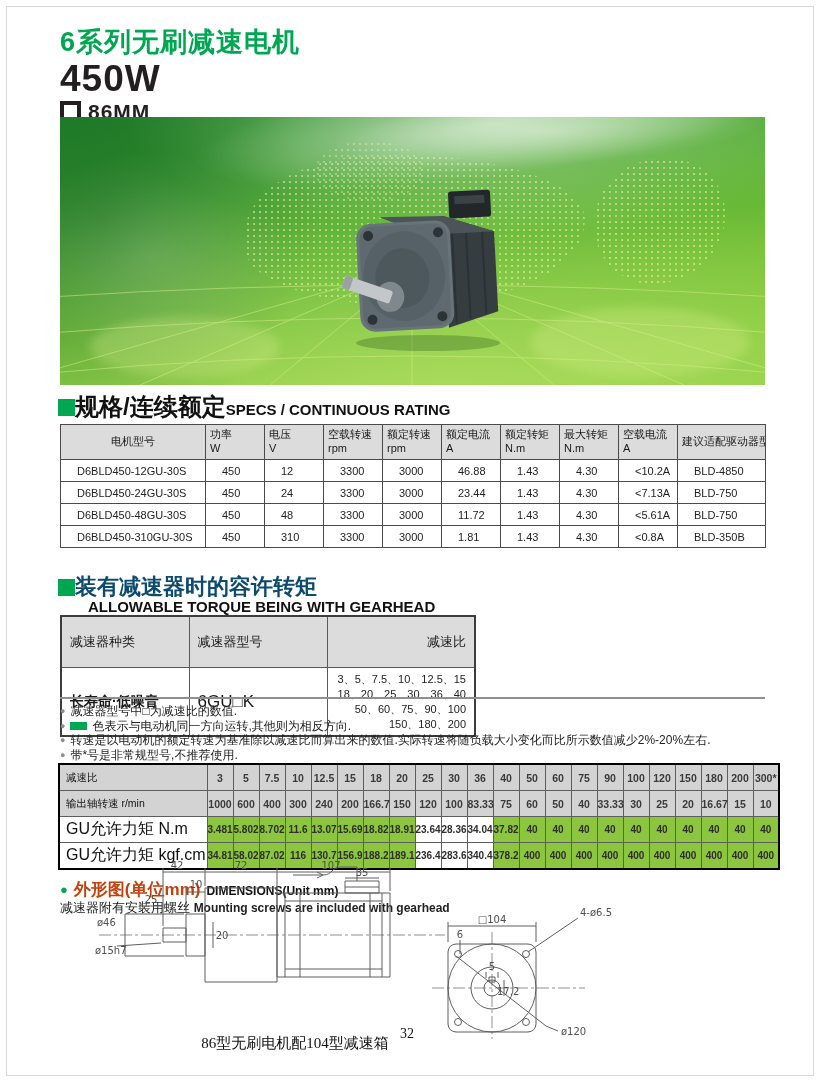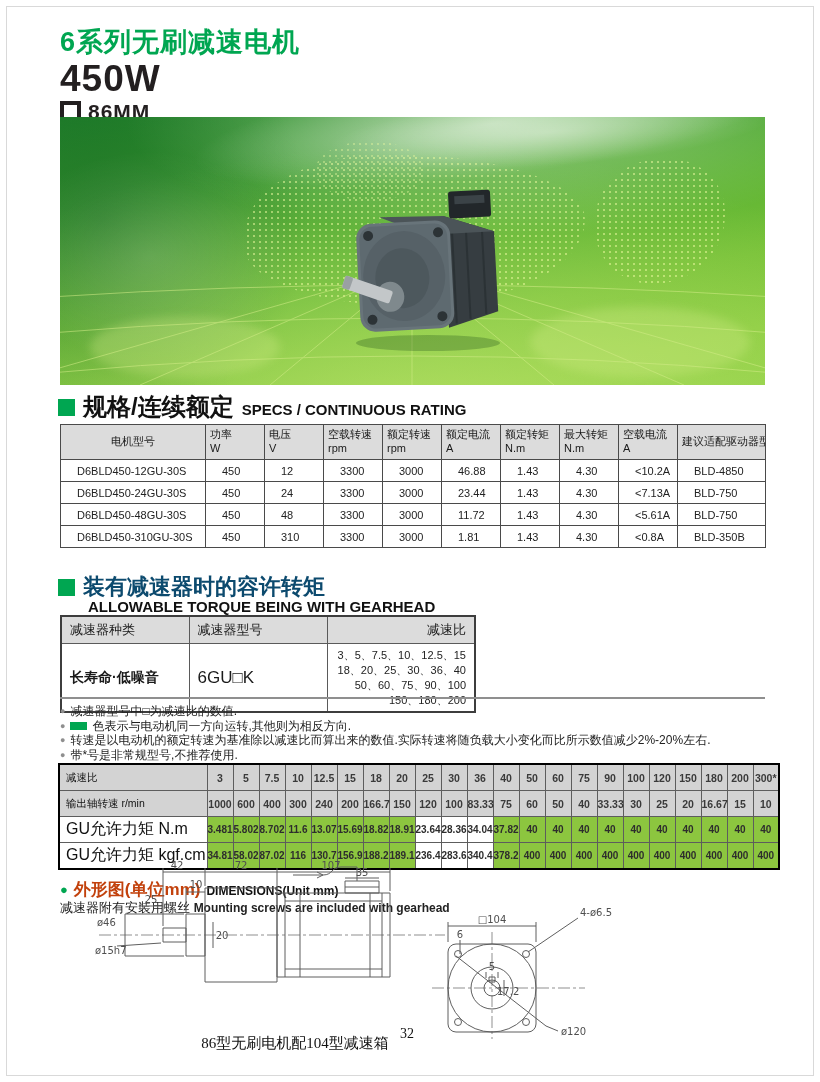--- a/index.html
+++ b/index.html
@@ -37,21 +37,21 @@
   .dots1{left:185px;top:38px;width:340px;height:150px;border-radius:42% 58% 52% 48% / 55% 45% 60% 40%;}
   .dots2{left:535px;top:42px;width:130px;height:125px;border-radius:52% 44% 58% 46%;}
   .dots3{left:255px;top:24px;width:110px;height:60px;border-radius:50%;opacity:.4;}
   .gridlines{position:absolute;left:0;top:138px;width:705px;height:130px;}
   .blob{position:absolute;background:rgba(215,238,140,0.30);border-radius:50%;filter:blur(5px);}
   .b1{left:30px;top:200px;width:190px;height:60px;}
   .b2{left:470px;top:190px;width:220px;height:70px;}
   .motor-svg{position:absolute;left:272px;top:68px;width:186px;height:172px;}
 
   
-  .sec-title{position:absolute;display:flex;align-items:baseline;gap:8px;}
+  .sec-title{position:absolute;display:flex;align-items:baseline;}
   .gsq{width:17px;height:17px;background:#00A651;display:inline-block;align-self:center;flex:none;}
   .sec1{left:58px;top:391px;}
   .sec1 .zh{font-size:24px;font-weight:900;color:#111;}
   .sec1 .en{font-size:15px;font-weight:800;color:#111;}
   .sec2{left:58px;top:572px;}
   .sec2 .zh{font-size:22px;font-weight:900;color:#0c4a6e;}
   .sec2-en{position:absolute;left:88px;top:598px;font-size:15px;font-weight:800;color:#111;}
 
   
   table{border-collapse:collapse;table-layout:fixed;}
@@ -60,21 +60,21 @@
   .specs-table th{background:#dcdcdc;font-weight:400;text-align:left;vertical-align:top;padding:3px 4px;height:28px;}
   .specs-table th:first-child{text-align:center;vertical-align:middle;}
   .specs-table th:last-child{vertical-align:middle;}
   .th-zh{line-height:1.25;}
   .th-unit{line-height:1.25;}
   .specs-table td{padding:2px 16px;height:17px;text-align:left;color:#222;}
 
   
   .gh-table{position:absolute;left:60px;top:615px;width:414px;font-size:13px;border:2px solid #3d3d3d;}
   .gh-table th,.gh-table td{border:1px solid #5a5a5a;}
-  .gh-table th{background:#dcdcdc;font-weight:400;text-align:left;padding:4px 8px;height:18px;}
+  .gh-table th{background:#dcdcdc;font-weight:400;text-align:left;padding:16px 8px;height:18px;}
   .gh-table th.gh-th2{text-align:right;}
   .gh-table td{vertical-align:middle;padding:4px 8px;height:54px;}
   .gh-type{font-size:14px;font-weight:700;}
   .gh-model{font-size:17px;font-weight:400;}
   .gh-ratios-cell{text-align:right;}
   .gh-ratio-line{font-size:11px;line-height:1.35;color:#222;}
 
   .hr-rule{position:absolute;left:60px;top:697px;width:705px;height:2px;background:#8f8f8f;}
 
   

